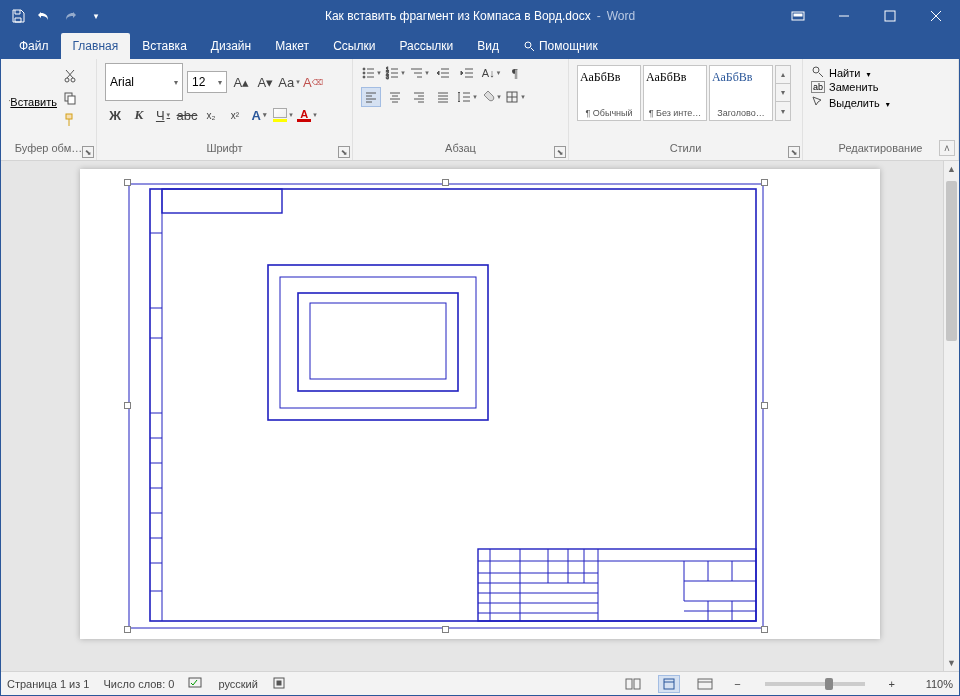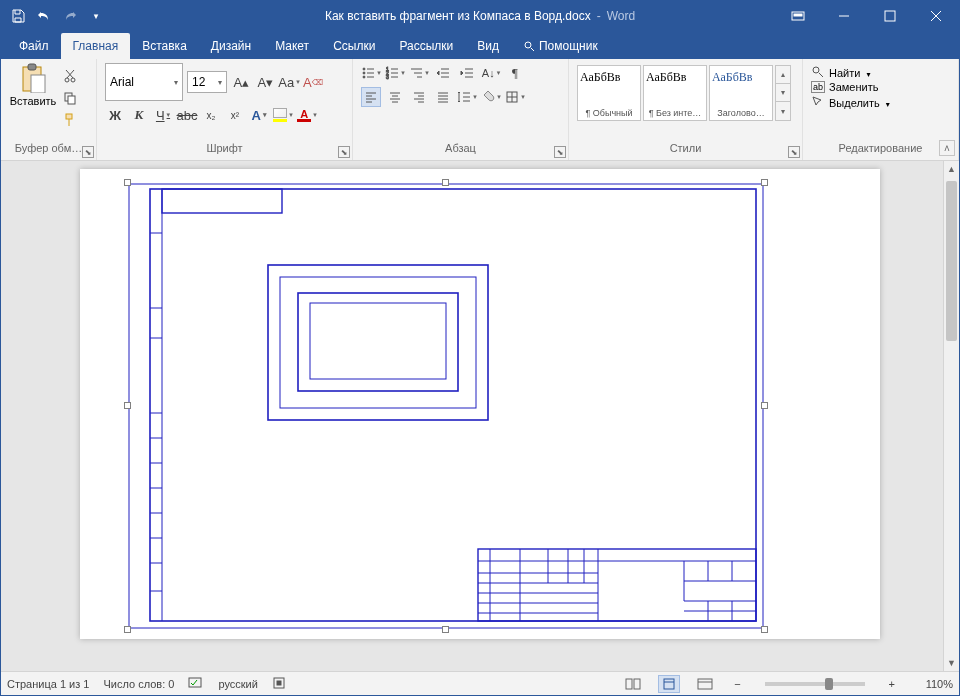--- a/index.html
+++ b/index.html
@@ -18,21 +18,21 @@
 .tab.active { background: #f3f3f3; color: #2b579a; border-top-left-radius: 2px; border-top-right-radius: 2px; }
 .tab-spacer { flex: 1; }
 .tab.help::before, .tab.share::before { margin-right: 4px; }
 .tab.help, .tab.share { display: flex; align-items: center; gap: 4px; }
 .tab.share svg { stroke: #fff; }
 .ribbon { height: 102px; background: #f3f3f3; border-bottom: 1px solid #d4d4d4; display: flex; position: relative; overflow: hidden; }
 .group { border-right: 1px solid #e1e1e1; padding: 4px 8px 2px 8px; display: flex; flex-direction: column; justify-content: space-between; position: relative; }
 .group-label { font-size: 11px; color: #666; text-align: center; padding-top: 2px; height: 18px; white-space: nowrap; overflow: hidden; }
 .group-content { flex: 1; display: flex; gap: 4px; }
 .launcher { position: absolute; right: 2px; bottom: 2px; width: 12px; height: 12px; border: 1px solid #999; display: flex; align-items: center; justify-content: center; font-size: 8px; color: #666; }
-.clip-big { display: flex; flex-direction: column; align-items: center; justify-content: flex-start; width: 48px; }
+.clip-big { display: flex; flex-direction: row; align-items: center; justify-content: space-between; width: 48px; text-decoration: underline; }
 .clip-big svg { margin-bottom: 2px; }
 .clip-big span { font-size: 11px; }
 .clip-mini { display: flex; flex-direction: column; gap: 4px; padding-top: 4px; }
 .mini { width: 18px; height: 18px; display: flex; align-items: center; justify-content: center; font-size: 12px; color: #555; border: 1px solid transparent; }
 .font-rows { display: flex; flex-direction: column; gap: 4px; }
 .row { display: flex; align-items: center; gap: 4px; }
 .font-name { width: 78px; height: 38px; border: 1px solid #ababab; background: #fff; font-size: 12px; padding: 0 4px; display: flex; align-items: center; justify-content: space-between; }
 .font-size { width: 40px; height: 22px; border: 1px solid #ababab; background: #fff; font-size: 12px; padding: 0 4px; display: flex; align-items: center; justify-content: space-between; }
 .combo-arrow { font-size: 8px; color: #666; }
 .ico { width: 20px; height: 20px; display: flex; align-items: center; justify-content: center; font-size: 13px; color: #444; }

